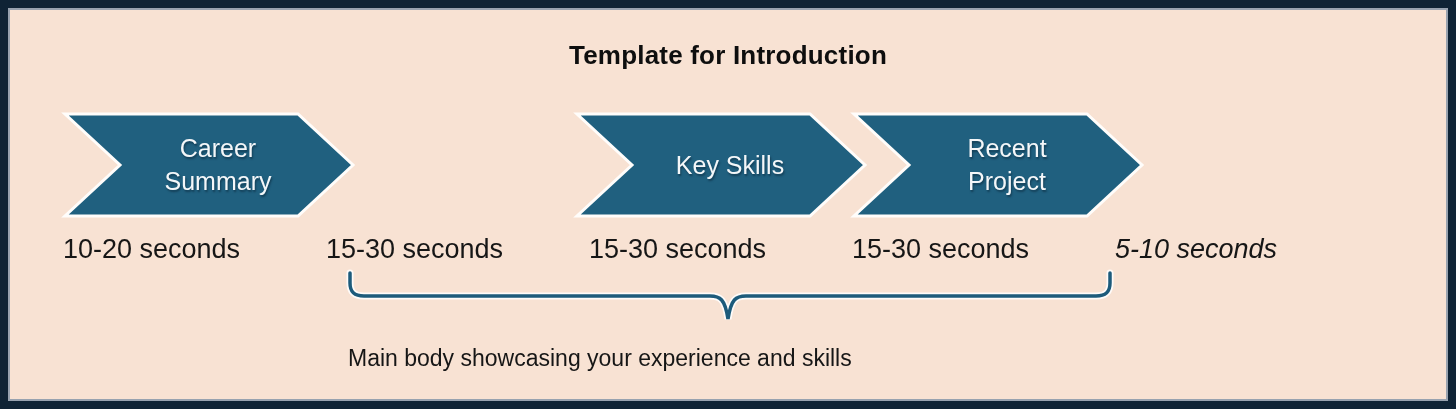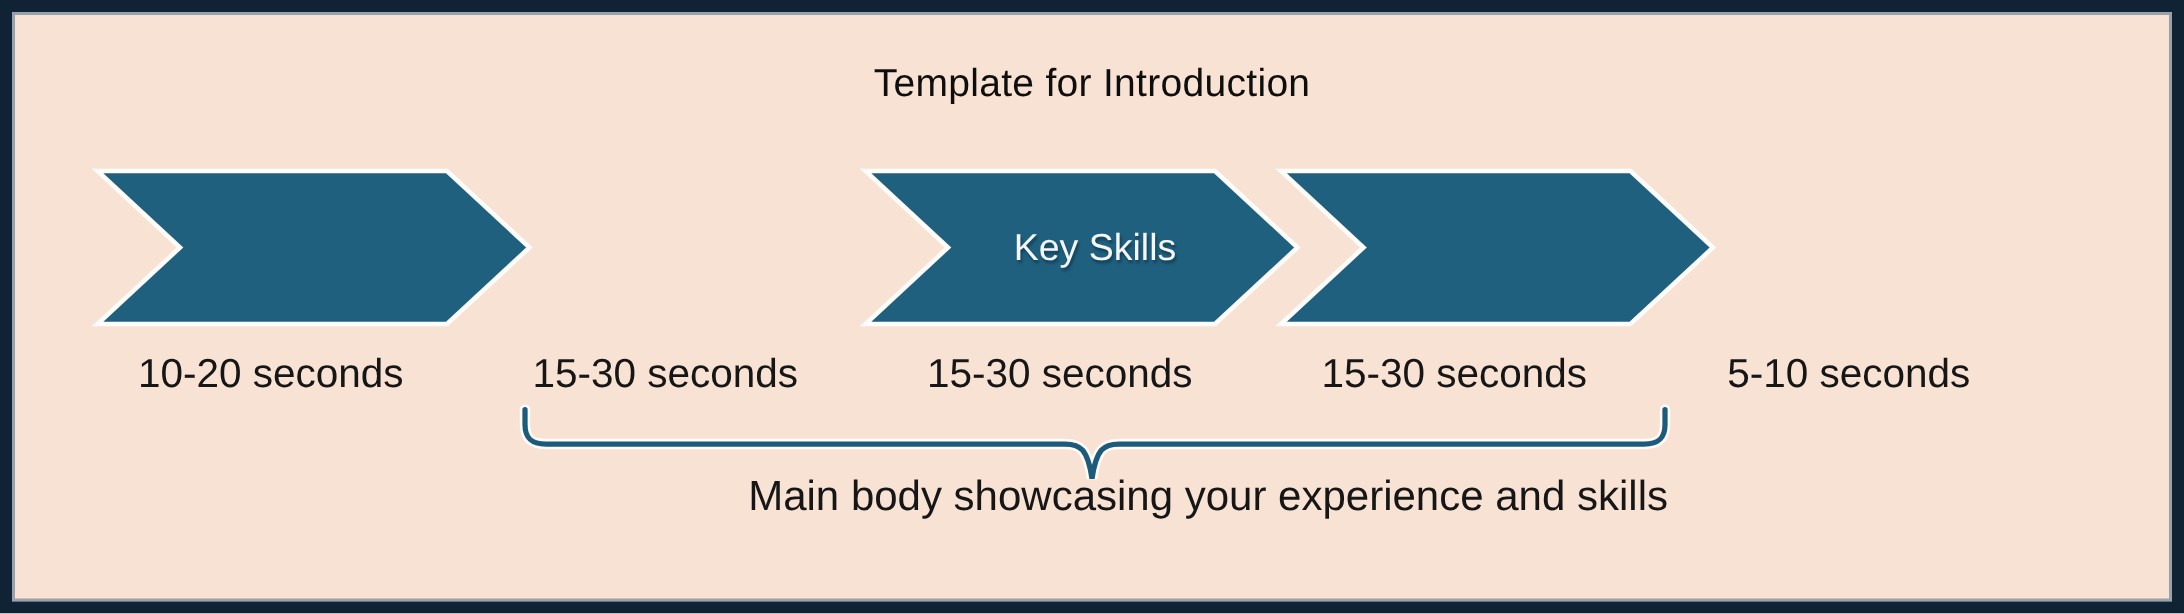--- a/index.html
+++ b/index.html
@@ -9,87 +9,89 @@
     -webkit-font-smoothing:antialiased;
   }
   .frame{
     position:absolute;inset:0;box-sizing:border-box;
     border:8px solid var(--border-color,#0f2335);
     background:var(--background-color,#f8e2d3);
     box-shadow:inset 0 0 0 2px rgba(72,110,145,.55);
   }
   .title{
     position:absolute;top:32px;left:0;right:0;
-    text-align:center;font-size:26px;font-weight:normal;
+    text-align:center;font-size:26px;font-weight:bold;
     color:var(--title-color,#0e0e0e);letter-spacing:.2px;
   }
   .chevron-row,.durations-row{position:absolute;inset:0;pointer-events:none;}
   .chevron{position:absolute;top:104px;width:292px;height:106px;}
   .chevron-shape{position:absolute;inset:0;width:100%;height:100%;overflow:visible;}
   .chevron-shape polygon{
     fill:var(--chevron-fill,#20607f);
     stroke:var(--chevron-outline,#fffdfb);
     stroke-width:3;stroke-linejoin:miter;
   }
   .chevron-label{
     position:absolute;top:0;bottom:0;left:80px;width:150px;
     display:flex;align-items:center;justify-content:center;
     text-align:center;font-size:25px;line-height:1.32;
     color:#f4f7f9;text-shadow:1px 2px 2px rgba(10,35,52,.55);
   }
   .duration{
-    position:absolute;top:226px;width:235px;text-align:center;
+    position:absolute;top:226px;width:235px;text-align:left;
     font-size:27px;color:#161616;
   }
   .brace{position:absolute;left:340px;top:263px;width:764px;height:54px;overflow:visible;}
   .brace path{fill:none;stroke-linecap:round;}
   .brace .halo{stroke:rgba(255,255,255,.85);stroke-width:7;}
   .brace .main{stroke:var(--brace-color,#1d5b7b);stroke-width:3.5;}
   .brace-label{
-    position:absolute;top:307px;left:340px;width:764px;
-    text-align:right;font-size:28px;color:#161616;
+    position:absolute;top:337px;left:340px;width:764px;
+    text-align:left;font-size:23px;color:#161616;
   }
 </style>
 </head>
 <body>
 
 <div class="canvas">
   <div class="frame">
 
     <div class="title">Template for Introduction</div>
 
     <div class="chevron-row" id="chevron-row">
   <div class="chevron" style="left: 55px;">
     <svg class="chevron-shape" viewBox="0 0 292 106" preserveAspectRatio="none" aria-hidden="true">
       <polygon points="2,2 235,2 290,53 235,104 2,104 57,53"></polygon>
     </svg>
+    <div class="chevron-label">Career Summary</div>
   </div>
 
 
   <div class="chevron" style="left: 567px;">
     <svg class="chevron-shape" viewBox="0 0 292 106" preserveAspectRatio="none" aria-hidden="true">
       <polygon points="2,2 235,2 290,53 235,104 2,104 57,53"></polygon>
     </svg>
     <div class="chevron-label">Key Skills</div>
   </div>
 
   <div class="chevron" style="left: 844px;">
     <svg class="chevron-shape" viewBox="0 0 292 106" preserveAspectRatio="none" aria-hidden="true">
       <polygon points="2,2 235,2 290,53 235,104 2,104 57,53"></polygon>
     </svg>
+    <div class="chevron-label">Recent Project</div>
   </div>
 
 </div>
 
     <div class="durations-row" id="durations-row">
         <div class="duration" style="left: 55px;">10-20 seconds</div>
         <div class="duration" style="left: 318px;">15-30 seconds</div>
         <div class="duration" style="left: 581px;">15-30 seconds</div>
         <div class="duration" style="left: 844px;">15-30 seconds</div>
-        <div class="duration" style="left: 1107px;">5-10 seconds</div>
+        <div class="duration" style="left: 1107px; font-style: italic;">5-10 seconds</div>
       </div>
 
     <svg class="brace" viewBox="0 0 764 54" preserveAspectRatio="none" aria-hidden="true">
       <path class="halo" d="M 2,2 L 2,12 C 2,21 6,25 16,25 L 362,25 C 372,25 377,28 380,48 C 383,28 388,25 398,25 L 748,25 C 758,25 762,21 762,12 L 762,2"></path>
       <path class="main" d="M 2,2 L 2,12 C 2,21 6,25 16,25 L 362,25 C 372,25 377,28 380,48 C 383,28 388,25 398,25 L 748,25 C 758,25 762,21 762,12 L 762,2"></path>
     </svg>
 
     <div class="brace-label">Main body showcasing your experience and skills</div>
 
   </div>

